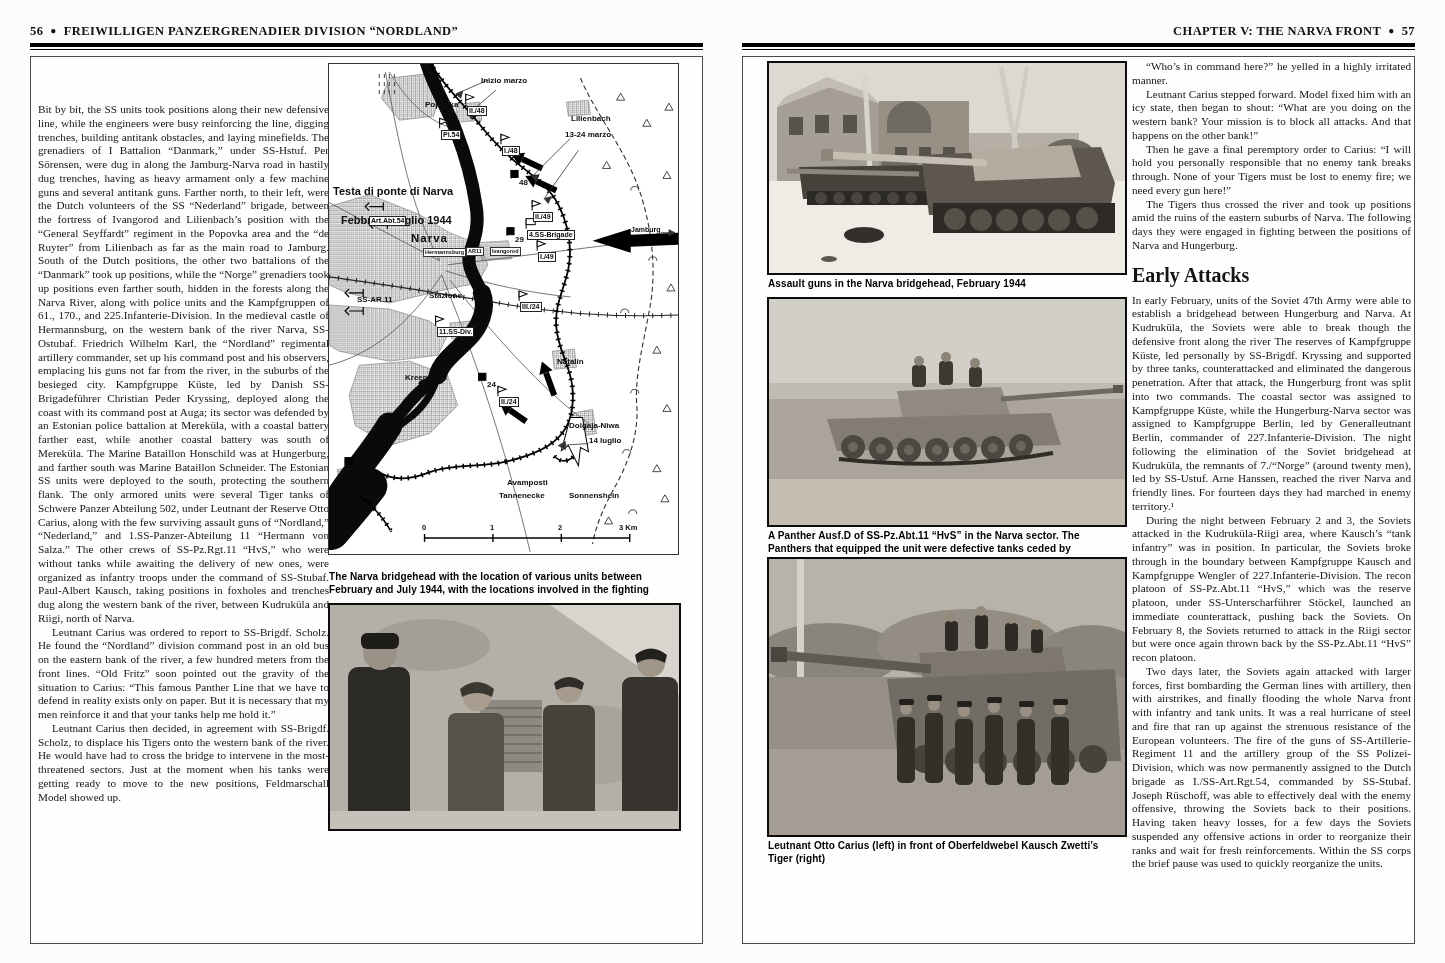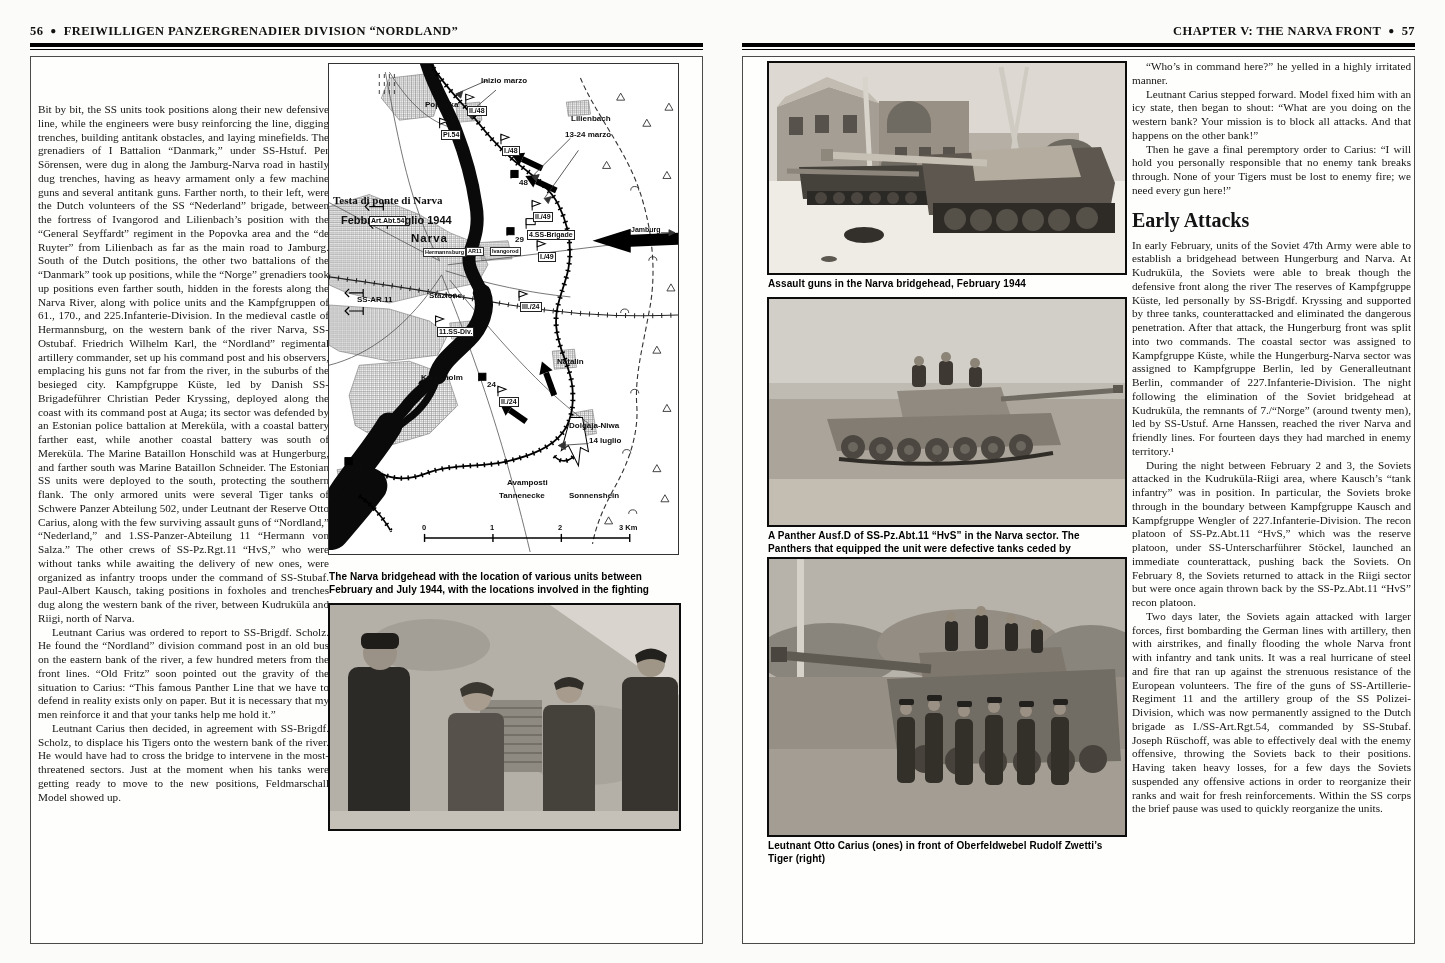--- a/index.html
+++ b/index.html
@@ -268,21 +268,21 @@
           <line x1="95" y1="468" x2="95" y2="476"></line>
           <line x1="163" y1="468" x2="163" y2="476"></line>
           <line x1="231" y1="468" x2="231" y2="476"></line>
           <line x1="299" y1="468" x2="299" y2="476"></line>
         </g>
       </svg>
       <div class="map-labels" id="map-label-layer">
           <span class="ml" style="left: 152px; top: 12px;">Inizio marzo</span>
           <span class="ml" style="left: 96px; top: 36px;">Popovka</span>
           <span class="ml bx" style="left: 138px; top: 42px;">II./48</span>
-          <span class="ml t1" style="left: 4px; top: 130px; font-family: Liberation Serif, serif;">Testa di ponte di Narva</span>
+          <span class="ml t1" style="left: 4px; top: 121px;">Testa di ponte di Narva</span>
           <span class="ml t1" style="left: 12px; top: 150px;">Febbraio-Luglio 1944</span>
           <span class="ml bx" style="left: 112px; top: 66px;">Pi.54</span>
           <span class="ml" style="left: 242px; top: 50px;">Lilienbach</span>
           <span class="ml" style="left: 236px; top: 66px;">13-24 marzo</span>
           <span class="ml bx" style="left: 173px; top: 82px;">I./48</span>
           <span class="ml" style="left: 190px; top: 114px;">48</span>
           <span class="ml bx" style="left: 40px; top: 152px;">Art.Abt.54</span>
           <span class="ml bx" style="left: 204px; top: 148px;">II./49</span>
           <span class="ml bx" style="left: 198px; top: 166px;">4.SS-Brigade</span>
           <span class="ml bs" style="left: 302px; top: 162px;">Jamburg</span>
@@ -290,21 +290,21 @@
           <span class="ml tb" style="left: 94px; top: 184px;">Hermannsburg</span>
           <span class="ml tb" style="left: 137px; top: 183px;">AR11</span>
           <span class="ml tb" style="left: 161px; top: 183px;">Ivangorod</span>
           <span class="ml" style="left: 186px; top: 171px;">29</span>
           <span class="ml bx" style="left: 209px; top: 188px;">I./49</span>
           <span class="ml" style="left: 28px; top: 231px;">SS-AR.11</span>
           <span class="ml" style="left: 100px; top: 227px;">Stazione</span>
           <span class="ml bx" style="left: 191px; top: 238px;">III./24</span>
           <span class="ml bx" style="left: 108px; top: 263px;">11.SS-Div.</span>
           <span class="ml" style="left: 228px; top: 293px;">Natalin</span>
-          <span class="ml" style="left: 76px; top: 309px; padding-left: 16px;">Kreenholm</span>
+          <span class="ml" style="left: 60px; top: 309px; padding-left: 16px;">Kreenholm</span>
           <span class="ml" style="left: 158px; top: 316px;">24</span>
           <span class="ml bx" style="left: 170px; top: 333px;">II./24</span>
           <span class="ml" style="left: 240px; top: 357px;">Dolgaja-Niwa</span>
           <span class="ml" style="left: 260px; top: 372px;">14 luglio</span>
           <span class="ml" style="left: 26px; top: 400px;">23</span>
           <span class="ml" style="left: 178px; top: 414px;">Avamposti</span>
           <span class="ml" style="left: 170px; top: 427px;">Tannenecke</span>
           <span class="ml" style="left: 240px; top: 427px;">Sonnenshein</span>
           <span class="ml w" style="left: 44px; top: 462px;">Narva</span>
           <span class="ml s" style="left: 93px; top: 459px;">0</span>
@@ -514,27 +514,28 @@
         <g fill="#23211d">
           <rect x="130" y="140" width="15" height="6" rx="2"></rect>
             <rect x="158" y="136" width="15" height="6" rx="2"></rect>
           <rect x="188" y="142" width="15" height="6" rx="2"></rect>
             <rect x="218" y="138" width="15" height="6" rx="2"></rect>
           <rect x="250" y="142" width="15" height="6" rx="2"></rect>
             <rect x="284" y="140" width="15" height="6" rx="2"></rect>
         </g>
       </svg>
     </div>
-    <div class="fig-cap cap-r3">Leutnant Otto Carius (ones) in front of Oberfeldwebel Rudolf Zwetti’s Tiger (right)</div>
+    <div class="fig-cap cap-r3">Leutnant Otto Carius (left) in front of Oberfeldwebel Kausch Zwetti’s Tiger (right)</div>
 
     <div class="body-col right-col">
       <div>
           <p>“Who’s in command here?” he yelled in a highly irritated manner.</p>
           <p>Leutnant Carius stepped forward. Model fixed him with an icy state, then began to shout: “What are you doing on the western bank? Your mission is to block all attacks. And that happens on the other bank!”</p>
           <p>Then he gave a final peremptory order to Carius: “I will hold you personally responsible that no enemy tank breaks through. None of your Tigers must be lost to enemy fire; we need every gun here!”</p>
+          <p>The Tigers thus crossed the river and took up positions amid the ruins of the eastern suburbs of Narva. The following days they were engaged in fighting between the positions of Narva and Hungerburg.</p>
         </div>
       <div class="section-heading">Early Attacks</div>
       <div>
           <p class="ni">In early February, units of the Soviet 47th Army were able to establish a bridgehead between Hungerburg and Narva. At Kudruküla, the Soviets were able to break though the defensive front along the river The reserves of Kampfgruppe Küste, led personally by SS-Brigdf. Kryssing and supported by three tanks, counterattacked and eliminated the dangerous penetration. After that attack, the Hungerburg front was split into two commands. The coastal sector was assigned to Kampfgruppe Küste, while the Hungerburg-Narva sector was assigned to Kampfgruppe Berlin, led by Generalleutnant Berlin, commander of 227.Infanterie-Division. The night following the elimination of the Soviet bridgehead at Kudruküla, the remnants of 7./“Norge” (around twenty men), led by SS-Ustuf. Arne Hanssen, reached the river Narva and friendly lines. For fourteen days they had marched in enemy territory.¹</p>
           <p>During the night between February 2 and 3, the Soviets attacked in the Kudruküla-Riigi area, where Kausch’s “tank infantry” was in position. In particular, the Soviets broke through in the boundary between Kampfgruppe Kausch and Kampfgruppe Wengler of 227.Infanterie-Division. The recon platoon of SS-Pz.Abt.11 “HvS,” which was the reserve platoon, under SS-Unterscharführer Stöckel, launched an immediate counterattack, pushing back the Soviets. On February 8, the Soviets returned to attack in the Riigi sector but were once again thrown back by the SS-Pz.Abt.11 “HvS” recon platoon.</p>
           <p>Two days later, the Soviets again attacked with larger forces, first bombarding the German lines with artillery, then with airstrikes, and finally flooding the whole Narva front with infantry and tank units. It was a real hurricane of steel and fire that ran up against the strenuous resistance of the European volunteers. The fire of the guns of SS-Artillerie-Regiment 11 and the artillery group of the SS Polizei-Division, which was now permanently assigned to the Dutch brigade as I./SS-Art.Rgt.54, commanded by SS-Stubaf. Joseph Rüschoff, was able to effectively deal with the enemy offensive, throwing the Soviets back to their positions. Having taken heavy losses, for a few days the Soviets suspended any offensive actions in order to reorganize their ranks and wait for fresh reinforcements. Within the SS corps the brief pause was used to quickly reorganize the units.</p>
         </div>
     </div>
   </div>
 </div>

